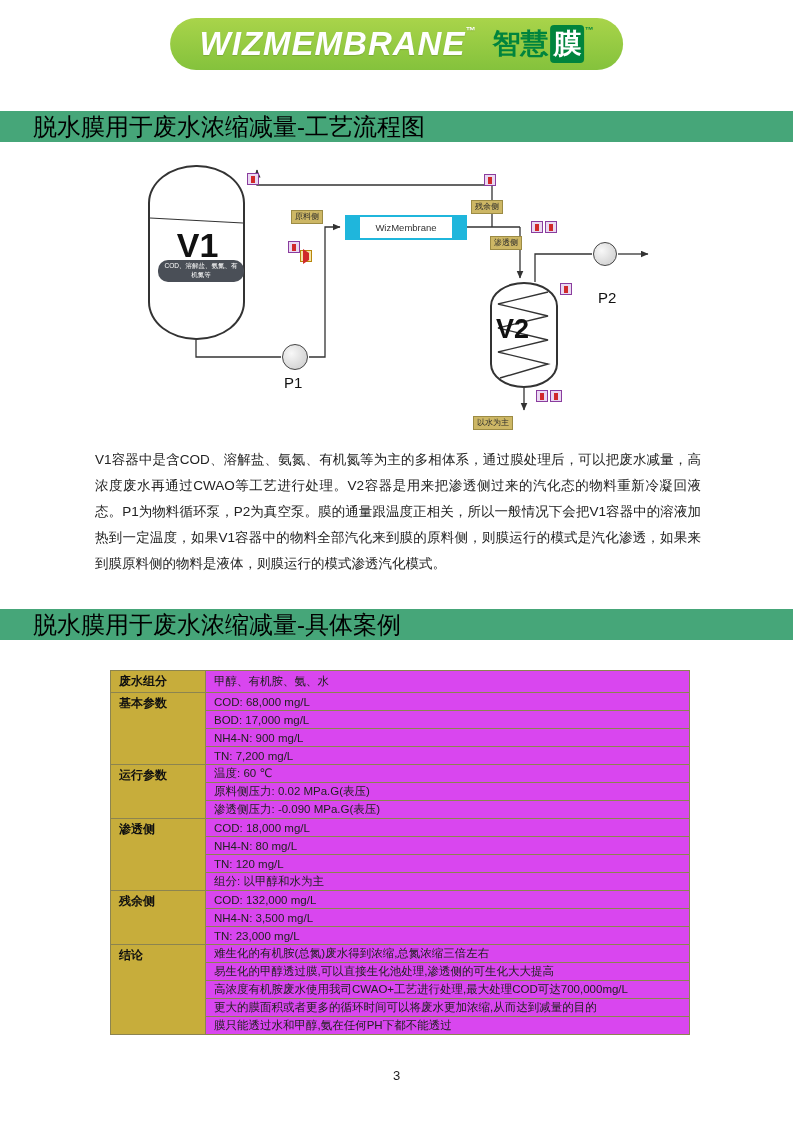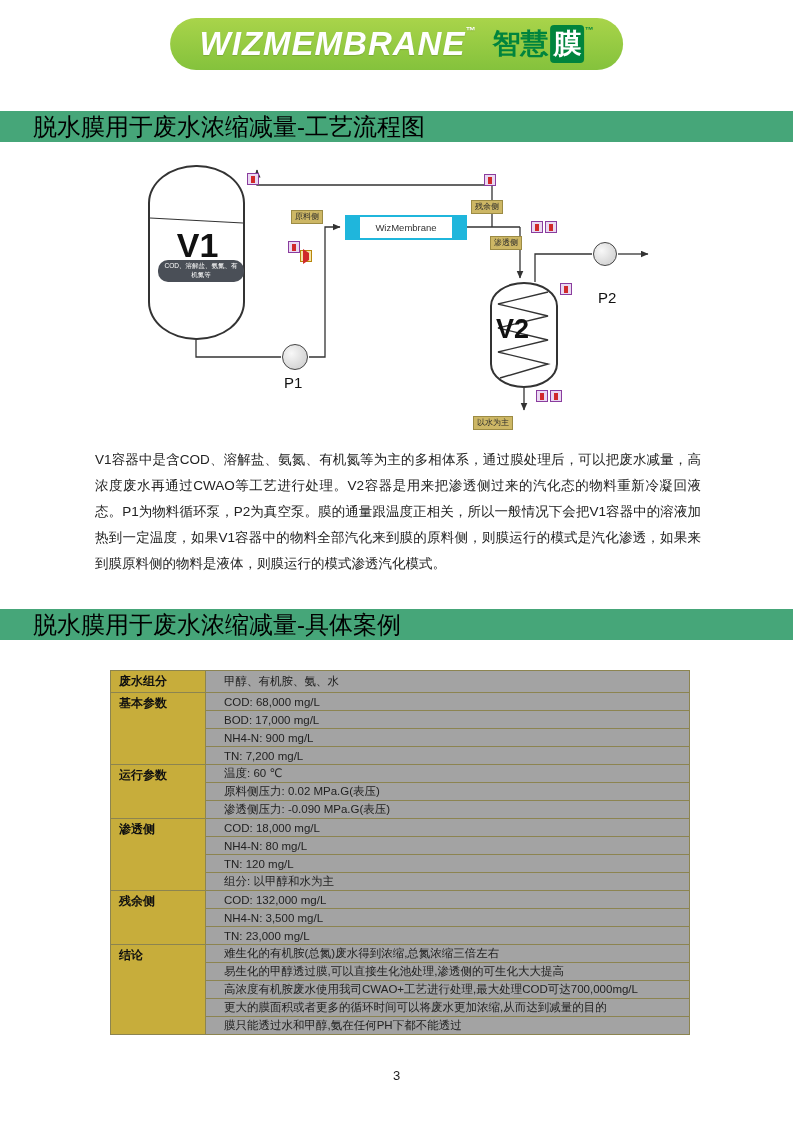--- a/index.html
+++ b/index.html
@@ -72,22 +72,22 @@
   
   .desc { position:absolute; top:447px; left:95px; width:606px;
           font-size:13.5px; line-height:26px; color:#222; text-align:justify; }
 
   
   .tablewrap { position:absolute; top:670px; left:110px; width:580px; }
   table.case { border-collapse:collapse; width:580px; }
   table.case td { border:1px solid #8c8450; }
   td.lbl { width:95px; background:#c7ad3b; color:#101010; font-weight:bold;
            font-size:12px; padding:2px 8px; vertical-align:top; }
-  td.val { background:#a3a3a3; color:#222; font-size:11.5px; height:18px;
-           padding:1px 18px; }
+  td.val { background:#d946ef; color:#222; font-size:11.5px; height:18px;
+           padding:1px 8px; }
 
   
   .pagenum { position:absolute; top:1068px; left:0; width:793px; text-align:center;
              font-size:13px; color:#222; }
 </style>
 </head>
 <body>
 
 <div class="page">
 

